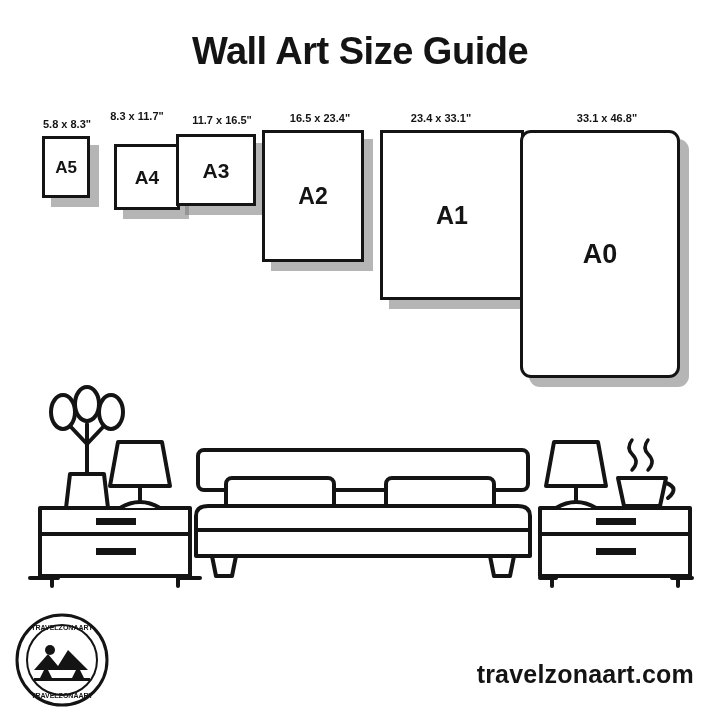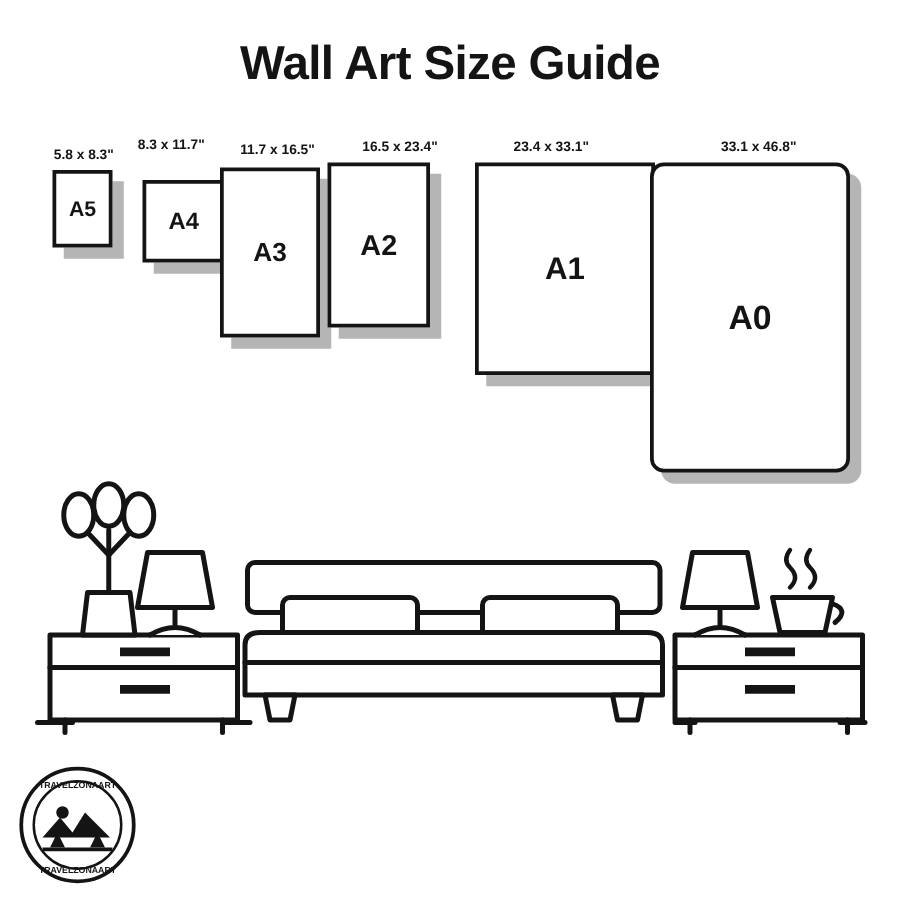--- a/index.html
+++ b/index.html
@@ -114,28 +114,28 @@
 
     <div class="frame-group">
       <div class="frame-dim" style="left:98px; top:110px; width:78px;">8.3 x 11.7"</div>
       <div class="frame-box" style="left:102px; top:144px; width:66px; height:66px;margin-left:12px;">
         <span class="frame-label" style="font-size:19px;">A4</span>
       </div>
     </div>
 
     <div class="frame-group">
       <div class="frame-dim" style="left:172px; top:114px; width:100px;">11.7 x 16.5"</div>
-      <div class="frame-box" style="left:176px; top:134px; width:80px; height:136px;">
+      <div class="frame-box" style="left:176px; top:134px; width:80px; height:72px;">
         <span class="frame-label" style="font-size:21px;">A3</span>
       </div>
     </div>
 
     <div class="frame-group">
       <div class="frame-dim" style="left:266px; top:112px; width:108px;">16.5 x 23.4"</div>
-      <div class="frame-box" style="left:262px; top:130px; width:82px; height:132px;">
+      <div class="frame-box" style="left:262px; top:130px; width:102px; height:132px;">
         <span class="frame-label" style="font-size:23px;">A2</span>
       </div>
     </div>
 
     <div class="frame-group">
       <div class="frame-dim" style="left:382px; top:112px; width:118px;">23.4 x 33.1"</div>
       <div class="frame-box" style="left:380px; top:130px; width:144px; height:170px;">
         <span class="frame-label" style="font-size:25px;">A1</span>
       </div>
     </div>
@@ -232,14 +232,15 @@
       <path d="M20 58 L34 42 L44 54 L54 38 L74 58 Z" fill="#141414"></path>
 
       <path d="M26 66 L32 54 L38 66 Z" fill="#141414"></path>
       <path d="M58 66 L64 54 L70 66 Z" fill="#141414"></path>
       <rect x="20" y="66" width="56" height="3" fill="#141414"></rect>
       <text x="48" y="18" font-family="Liberation Sans, sans-serif" font-size="7" font-weight="bold" fill="#141414" text-anchor="middle">TRAVELZONAART</text>
       <text x="48" y="86" font-family="Liberation Sans, sans-serif" font-size="7" font-weight="bold" fill="#141414" text-anchor="middle">TRAVELZONAART</text>
     </svg>
   </div>
 
+  <div class="site">travelzonaart.com</div>
 
 </div>
 
 </body></html>

